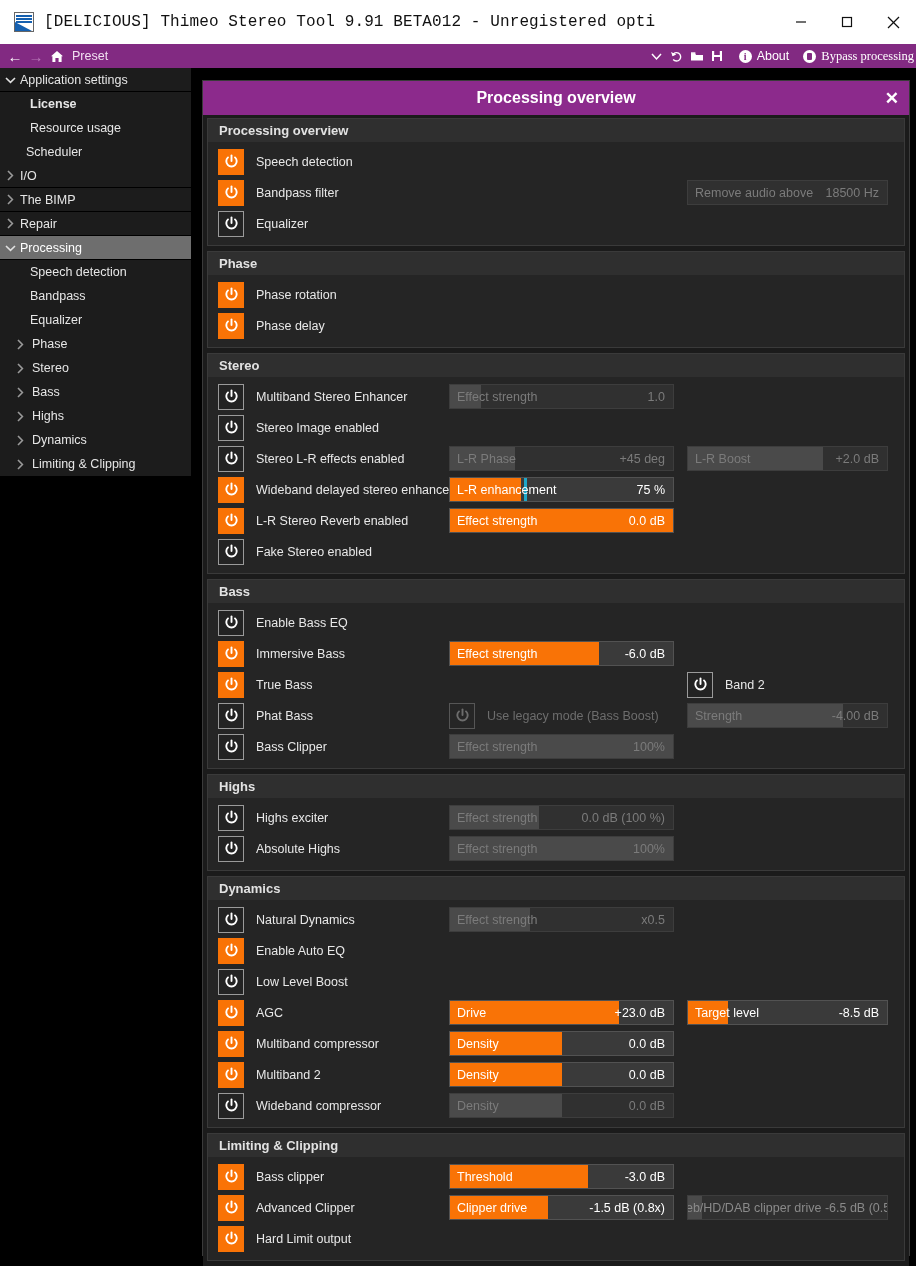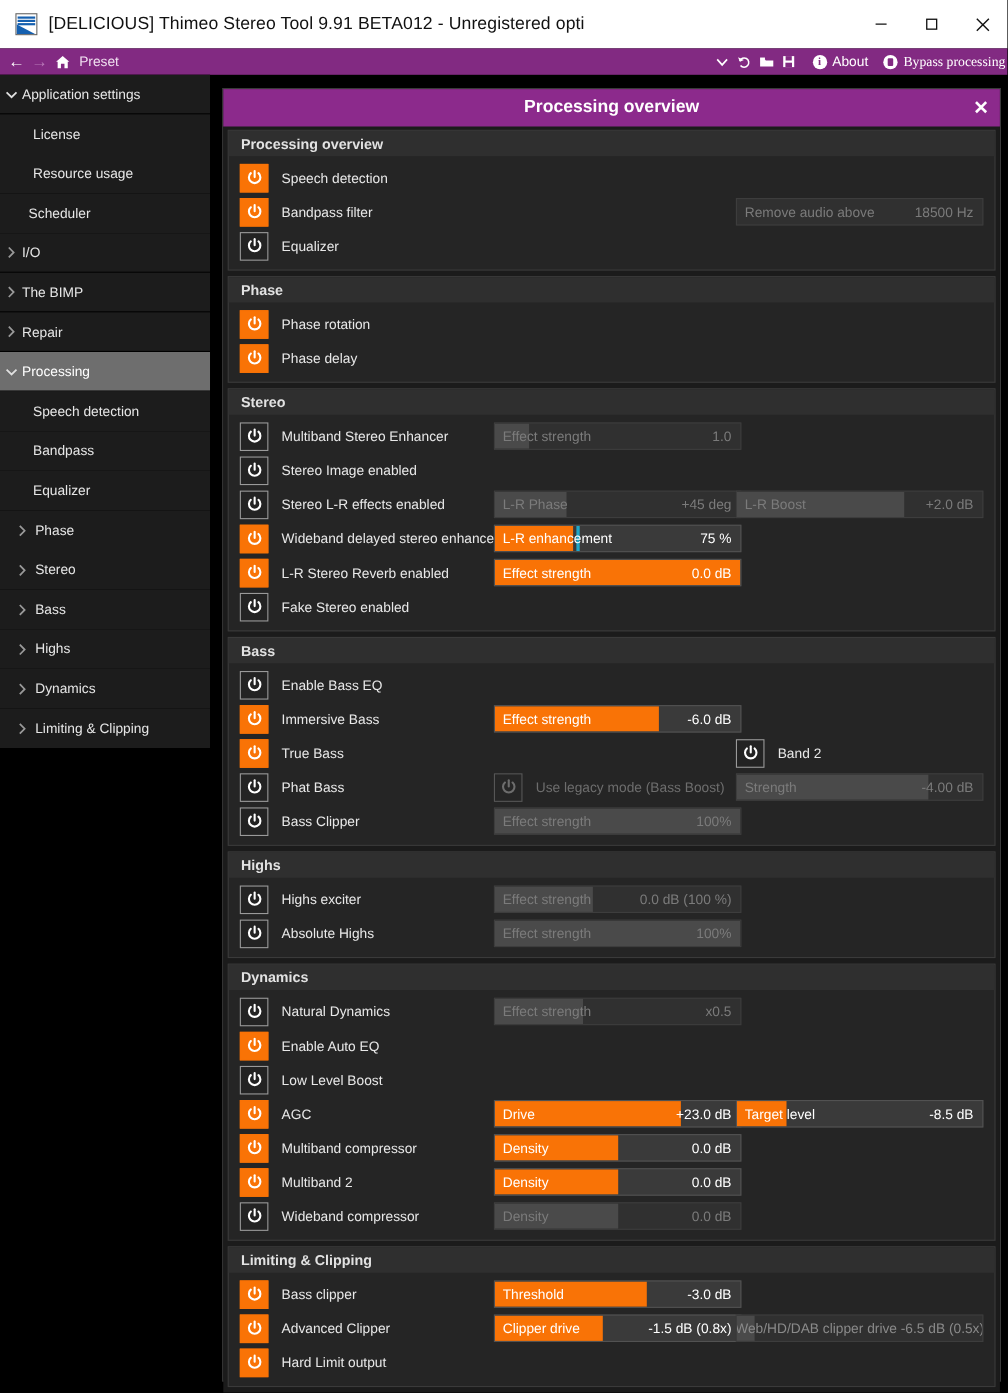--- a/index.html
+++ b/index.html
@@ -19,21 +19,21 @@
   }
   .app-logo {
     width: 20px; height: 20px; margin-left: 14px; margin-right: 10px;
     background: #ffffff; border: 1px solid #666; position: relative; overflow: hidden;
   }
   .app-logo .bar { position:absolute; left:1px; right:1px; height:2px; background:#1560b0; }
   .app-logo .b1 { top:2px; } .app-logo .b2 { top:5px; } .app-logo .b3 { top:8px; }
   .app-logo .tri { position:absolute; left:0; bottom:0; width:0; height:0;
      border-left: 17px solid #1560b0; border-top: 9px solid transparent; }
   .title-text {
-    font-size: 16px; color: #111; white-space: nowrap; letter-spacing: .1px;
+    font-size: 16px; color: #111; white-space: nowrap; letter-spacing: .1px; font-family: Liberation Mono, monospace;
   }
   .win-btns { margin-left: auto; display: flex; height: 44px; }
   .win-btn {
     width: 46px; height: 44px; display: flex; align-items: center; justify-content: center;
     color: #111;
   }
   .win-btn svg { display: block; }
 
   
   .toolbar {
@@ -67,21 +67,21 @@
     content:""; position:absolute; left:4px; top:3px; width:5px; height:7px;
     background:#822a82; border-radius:1px;
   }
 
   
   .sidebar {
     position: absolute; left: 0; top: 68px; width: 191px; height: 1198px;
     background: #000; overflow: hidden;
   }
   .tree-row {
-    position: relative; height: 36px; display: flex; align-items: center;
+    position: relative; height: 24px; display: flex; align-items: center;
     font-size: 12.5px; color: #e6e6e6; background: #1c1c1c;
     border-bottom: 1px solid #000;
   }
   .tree-row.sub { background: #1c1c1c; border-bottom: none; }
   .tree-row.selected { background: #6e6e6e; color:#ffffff; }
   .chev {
     width: 20px; display:flex; align-items:center; justify-content:center;
     color:#999; font-size:10px;
   }
   .chev.open { color:#e0e0e0; }
@@ -126,21 +126,21 @@
   .pw.dim .gl { stroke:#6d6d6d; }
 
   .row-label {
     margin-left: 12px; font-size: 12.5px; color:#e8e8e8; white-space: nowrap;
     flex: 0 0 auto;
   }
 
   
   .slot { position:absolute; top: 3px; height: 25px; }
   .slot-a { left: 241px; width: 225px; }
-  .slot-b { left: 461px; width: 225px; }
+  .slot-b { left: 479px; width: 201px; }
 
   .slider {
     position:relative; width:100%; height:25px; background:#3a3a3a;
     border:1px solid #525252; overflow:hidden;
   }
   .slider .fill {
     position:absolute; left:0; top:0; bottom:0; background:#f97306;
   }
   .slider .s-label {
     position:absolute; left:7px; top:0; bottom:0; display:flex; align-items:center;
@@ -253,21 +253,21 @@
   <div class="sidebar">
     <div id="tree">
         <div class="tree-row">
           <span class="chev open">
             <svg width="11" height="8" viewBox="0 0 11 8">
               <path d="M1 2 L5.5 6.4 L10 2" fill="none" stroke="currentColor" stroke-width="1.6"></path>
             </svg>
           </span>
           <span class="tree-label">Application settings</span>
         </div>
-        <div class="tree-row sub indent-2" style="padding-left: 30px;">
+        <div class="tree-row sub indent-2" style="padding-left: 30px; font-weight: bold;">
           <span class="chev" style="width: 0px;"></span>
           <span class="tree-label">License</span>
         </div>
         <div class="tree-row sub indent-2" style="padding-left: 30px;">
           <span class="chev" style="width: 0px;"></span>
           <span class="tree-label">Resource usage</span>
         </div>
         <div class="tree-row sub indent-2" style="padding-left: 26px;">
           <span class="chev" style="width: 0px;"></span>
           <span class="tree-label">Scheduler</span>

